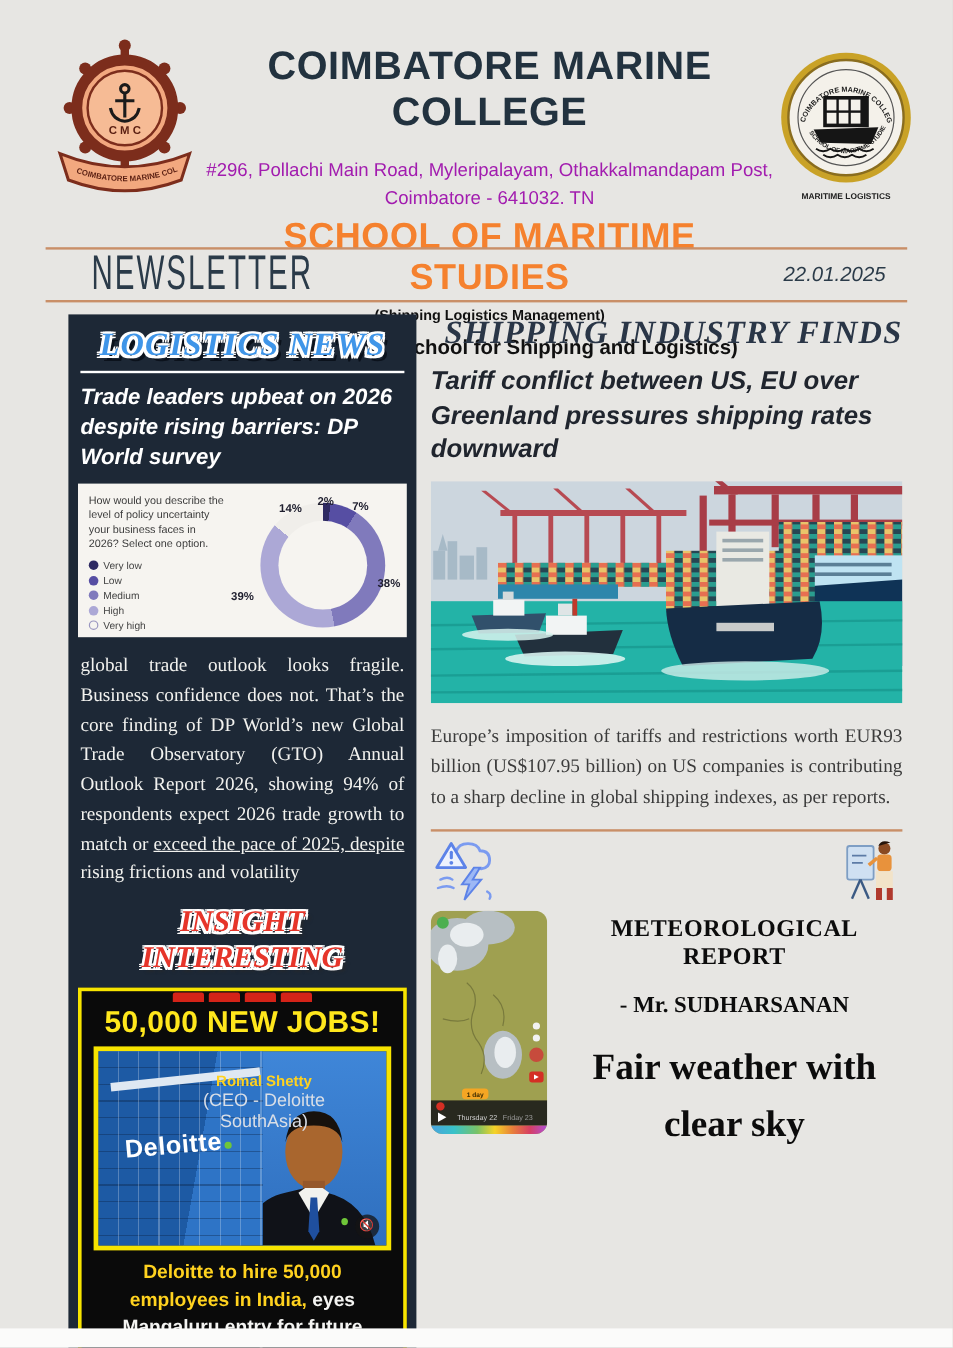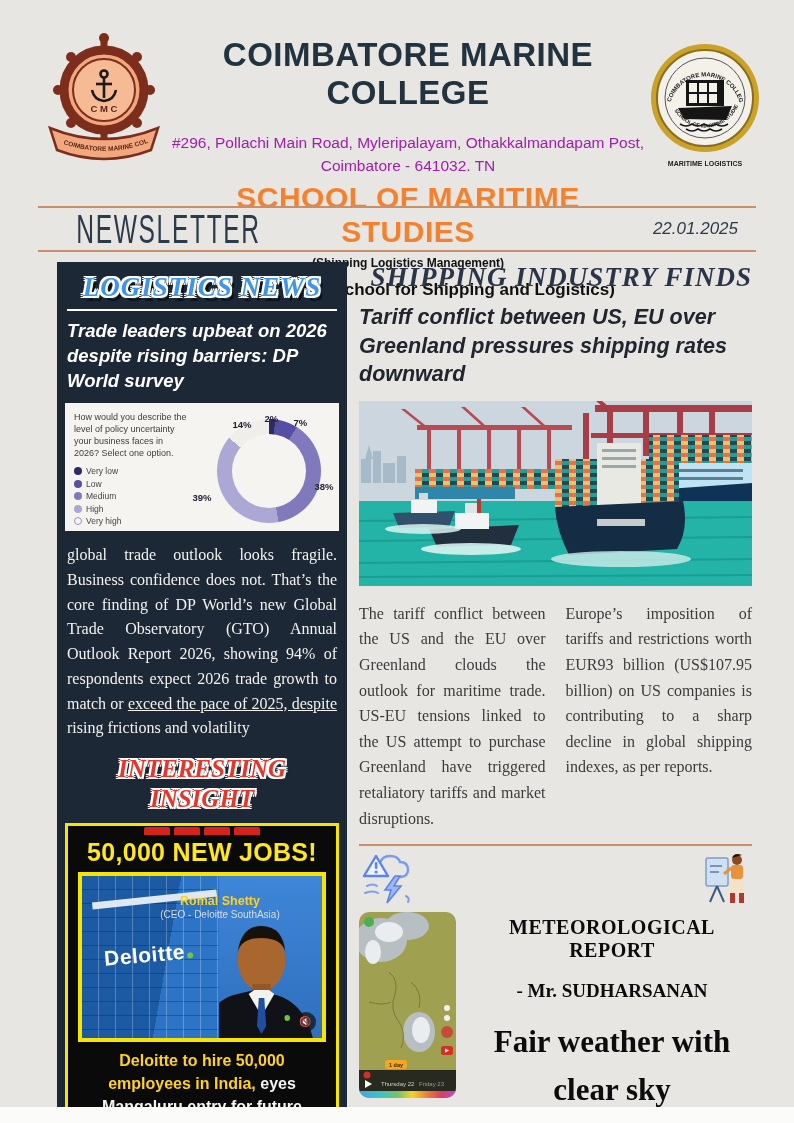--- a/index.html
+++ b/index.html
@@ -77,21 +77,21 @@
     background:linear-gradient(100deg,#1d5aa4 0 60%, #2e74c6 60% 100%);
     background-size:100% 100%; }
   .building::before { content:""; position:absolute; inset:0;
     background:repeating-linear-gradient(90deg, transparent 0 16px, rgba(255,255,255,.25) 16px 17px),
                repeating-linear-gradient(180deg, transparent 0 13px, rgba(10,30,60,.35) 13px 14px); }
   .roofline { position:absolute; left:4%; top:12%; width:52%; height:7px; background:#dfe8f2; transform:rotate(-6deg); }
   .d-sign { position:absolute; left:9%; top:41%; font-size:21px; font-weight:bold; color:#fff; letter-spacing:.5px; transform:rotate(-5deg); }
   .d-sign::after { content:""; display:inline-block; width:6px; height:6px; border-radius:50%; background:#6fc639; margin-left:2px; }
   .rs-label { position:absolute; left:30%; top:11%; width:55%; text-align:center; }
   .rs-name { color:#ffd21f; font-size:12.5px; font-weight:bold; }
-  .rs-role { color:#d9dee6; font-size:10px; margin-top:1px; }
+  .rs-role { color:#d9dee6; font-size:15px; margin-top:1px; }
   .mute-btn { position:absolute; right:6px; bottom:6px; width:20px; height:20px; border-radius:50%;
     background:rgba(20,20,20,.75); color:#fff; font-size:10px; line-height:20px; text-align:center; }
   .d-caption { padding:8px 8px 9px; text-align:center; font-weight:bold; font-size:16px; line-height:1.42; }
   .d-caption .hl { color:#ffd21f; }
   .d-caption .rest { color:#f4f4f2; }
 
   
   .r-title { font-family:"Liberation Serif",serif; font-style:italic; font-weight:bold; font-size:27px;
     color:#2a3647; letter-spacing:1px;text-align:right; }
   .r-sub { font-style:italic; font-weight:bold; font-size:21.5px; line-height:1.33; color:#20252e; margin-top:10px; }
@@ -247,22 +247,22 @@
           <span class="pct pct-7">7%</span>
           <span class="pct pct-14">14%</span>
           <span class="pct pct-39">39%</span>
           <span class="pct pct-38">38%</span>
         </div>
       </div>
 
       <p class="lp-body"><span>global trade outlook looks fragile. Business confidence does not. That’s the core finding of DP World’s new Global Trade Observatory (GTO) Annual Outlook Report 2026, showing 94% of respondents expect 2026 trade growth to match or </span><span class="und">exceed the pace of 2025, despite</span><span> rising frictions and volatility</span></p>
 
       <div class="insight-title">
+        <div>INSIGHT</div>
         <div>INTERESTING</div>
-        <div>INSIGHT</div>
       </div>
 
       <div class="deloitte">
         <div class="d-cropped">
             <i></i>
             <i></i>
             <i></i>
             <i></i>
           </div>
         <div class="d-head">50,000 NEW JOBS!</div>
@@ -377,21 +377,20 @@
         </g>
         <g>
           <polygon points="34,112 96,110 90,126 40,127" fill="#31506b"></polygon>
           <rect x="52" y="99" width="26" height="13" fill="#f2f4f4"></rect>
           <rect x="60" y="92" width="9" height="7" fill="#d4dadb"></rect>
           <ellipse cx="64" cy="128" rx="38" ry="5" fill="#d8f3ef" opacity=".85"></ellipse>
         </g>
       </svg>
 
       <div class="r-cols">
-        <p class="r-col">The tariff conflict between the US and the EU over Greenland clouds the outlook for maritime trade. US-EU tensions linked to the US attempt to purchase Greenland have triggered retaliatory tariffs and market disruptions.</p>
         <p class="r-col">Europe’s imposition of tariffs and restrictions worth EUR93 billion (US$107.95 billion) on US companies is contributing to a sharp decline in global shipping indexes, as per reports.</p>
       </div>
 
       <div class="w-divider"></div>
 
       <div class="w-head">
         <svg width="56" height="56" viewBox="0 0 56 56">
           <path d="M18,26 q-6,-1 -6,-7 q0,-6 7,-6 q2,-7 10,-7 q8,0 10,6 q8,0 8,8 q0,6 -7,7" fill="none" stroke="#7b9bf0" stroke-width="2.4" stroke-linecap="round"></path>
           <polygon points="15,6 27,26 3,26" fill="#eef2fd" stroke="#5d83e8" stroke-width="2.4" stroke-linejoin="round"></polygon>
           <rect x="13.8" y="12" width="2.6" height="7" rx="1.3" fill="#5d83e8"></rect>

